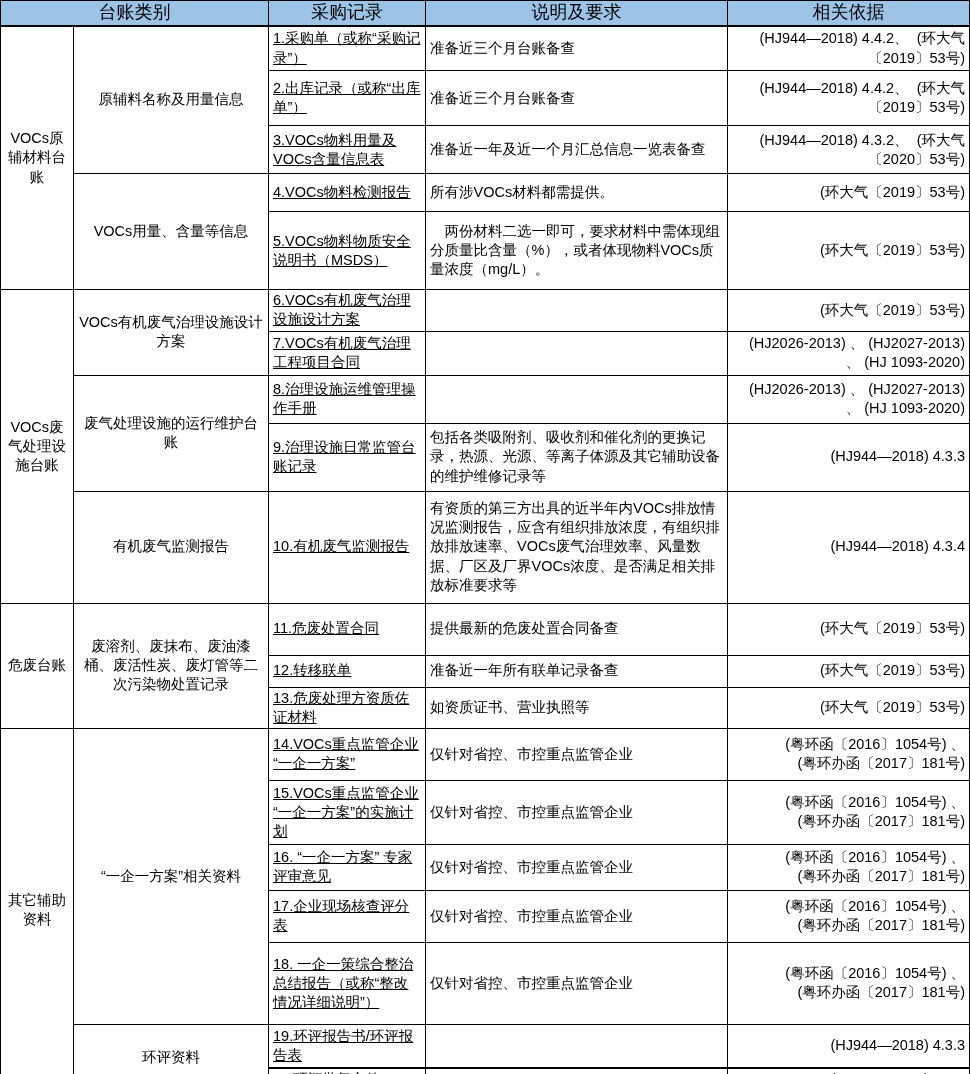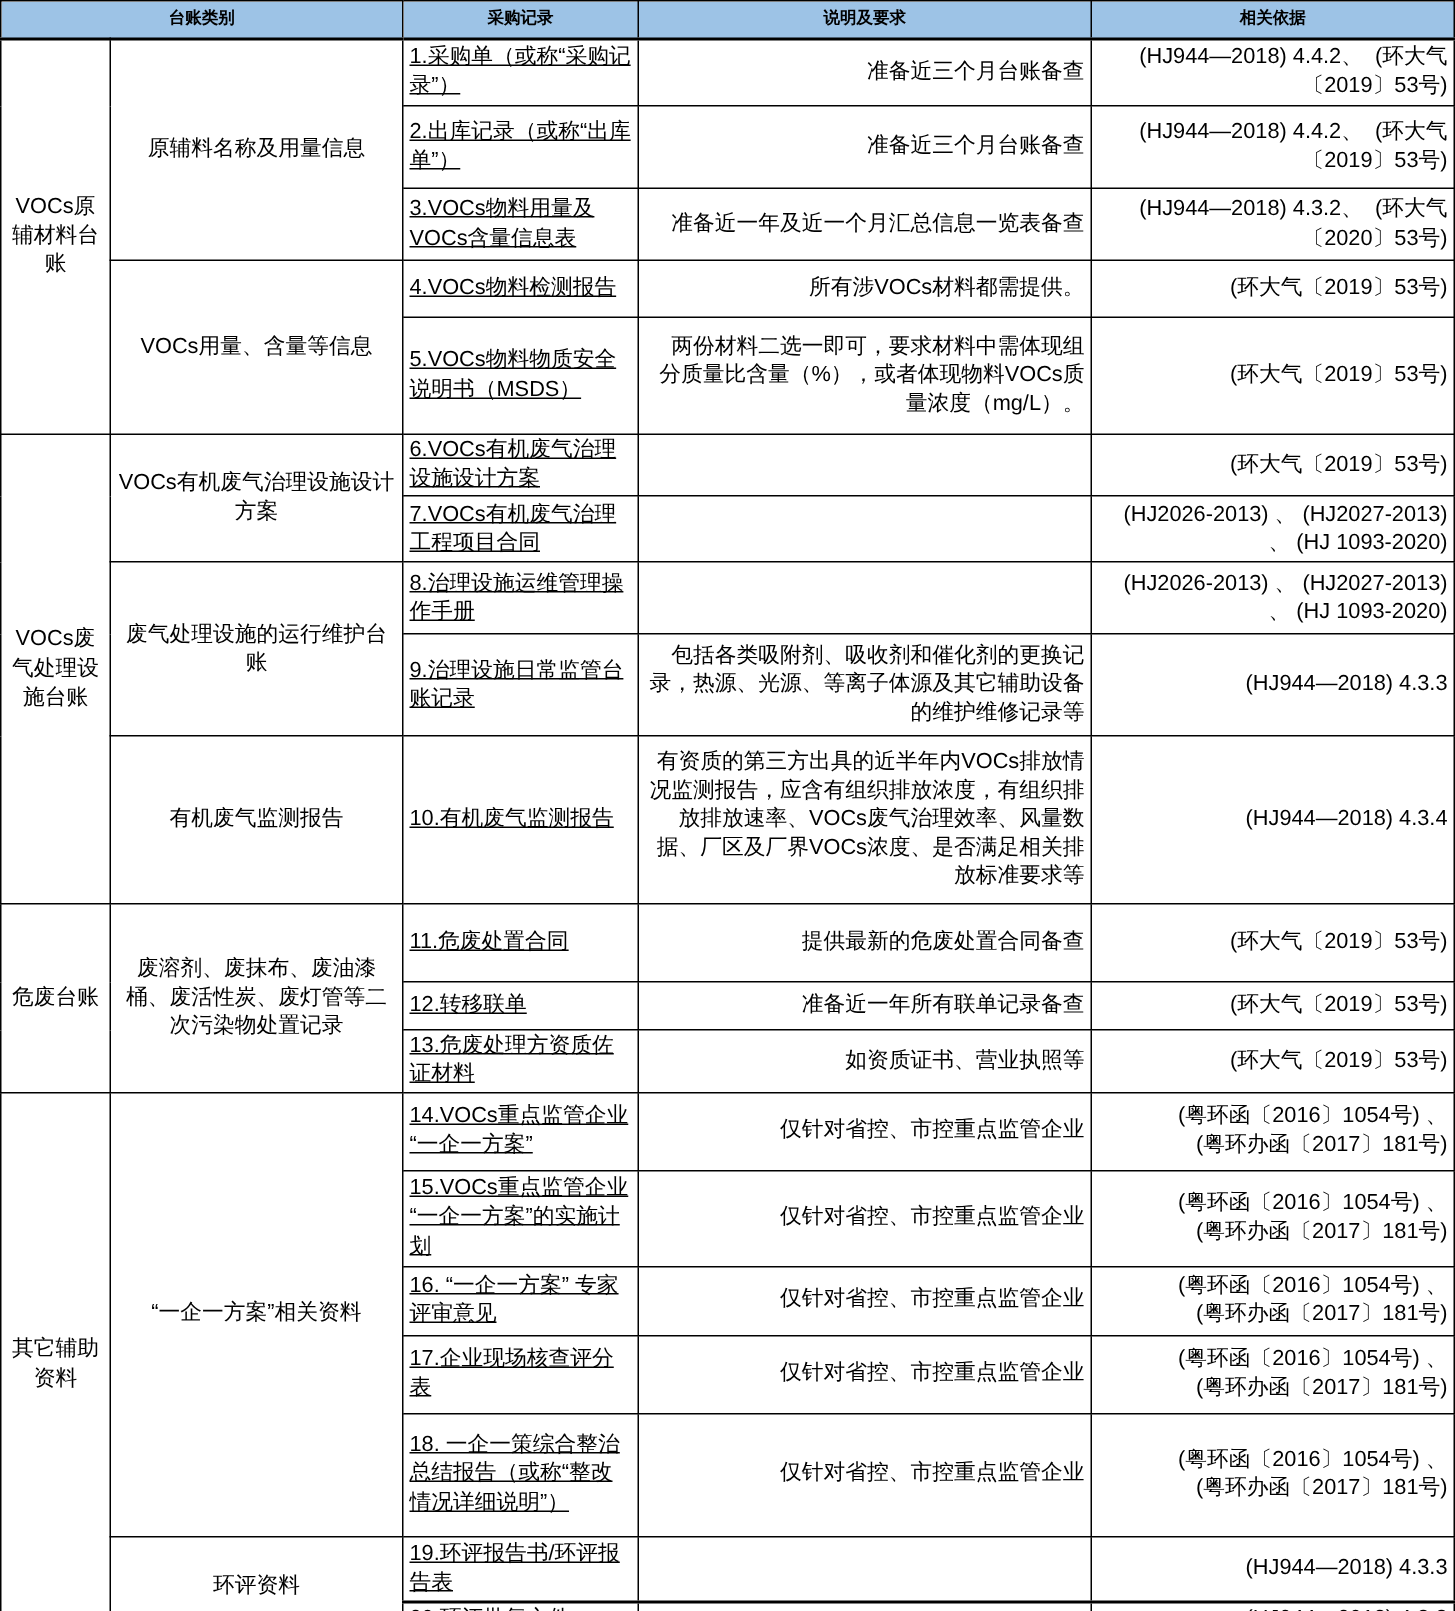--- a/index.html
+++ b/index.html
@@ -19,22 +19,22 @@
   table.ledger th,
   table.ledger td {
     border: 1px solid #000000;
     padding: 1px 4px;
     line-height: 1.32;
     overflow: hidden;
     word-wrap: break-word;
   }
   table.ledger thead th {
     background: #9DC3E6;
-    font-weight: bold;
-    font-size: 11px;
+    font-weight: normal;
+    font-size: 18px;
     text-align: center;
     vertical-align: middle;
     border-bottom: 2.5px solid #000000;
     padding: 0 4px;
   }
   td.cat {
     text-align: center;
     vertical-align: middle;
     white-space: pre-wrap;
     border-radius: 32px;
@@ -44,21 +44,21 @@
     vertical-align: middle;
     white-space: pre-wrap;
   }
   td.list {
     text-align: left;
     vertical-align: middle;
     white-space: pre-wrap;
     text-decoration: underline;
   }
   td.desc {
-    text-align: right;
+    text-align: left;
     vertical-align: middle;
     white-space: pre-wrap;
   }
   td.basis {
     text-align: right;
     vertical-align: middle;
     white-space: pre-wrap;
   }
   tr.thick-top > td {
     border-top: 2.5px solid #000000;

